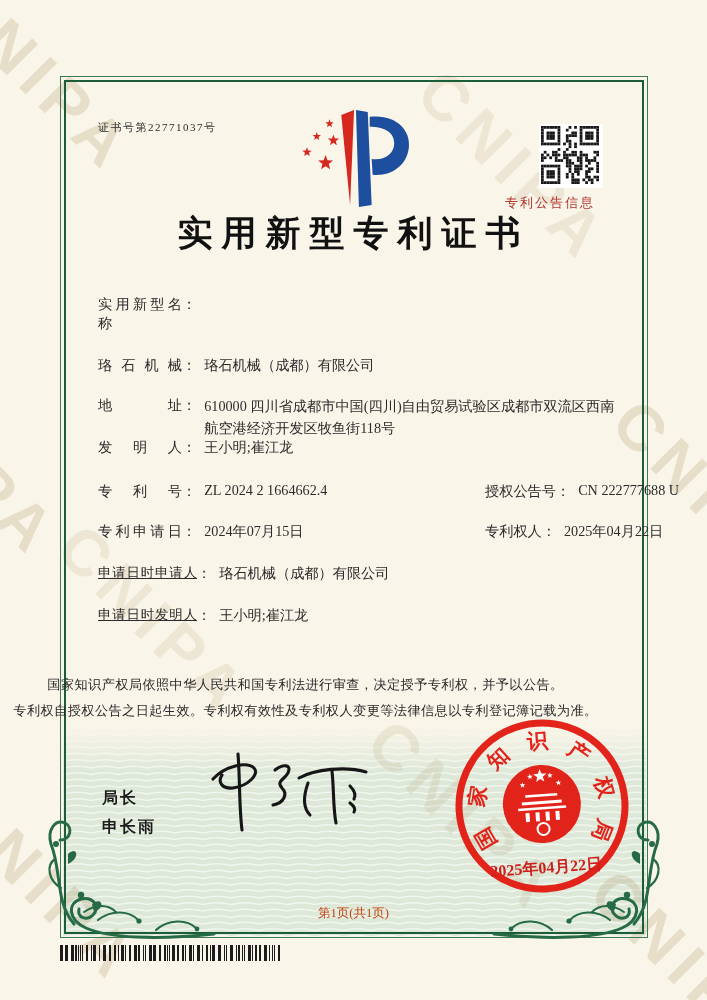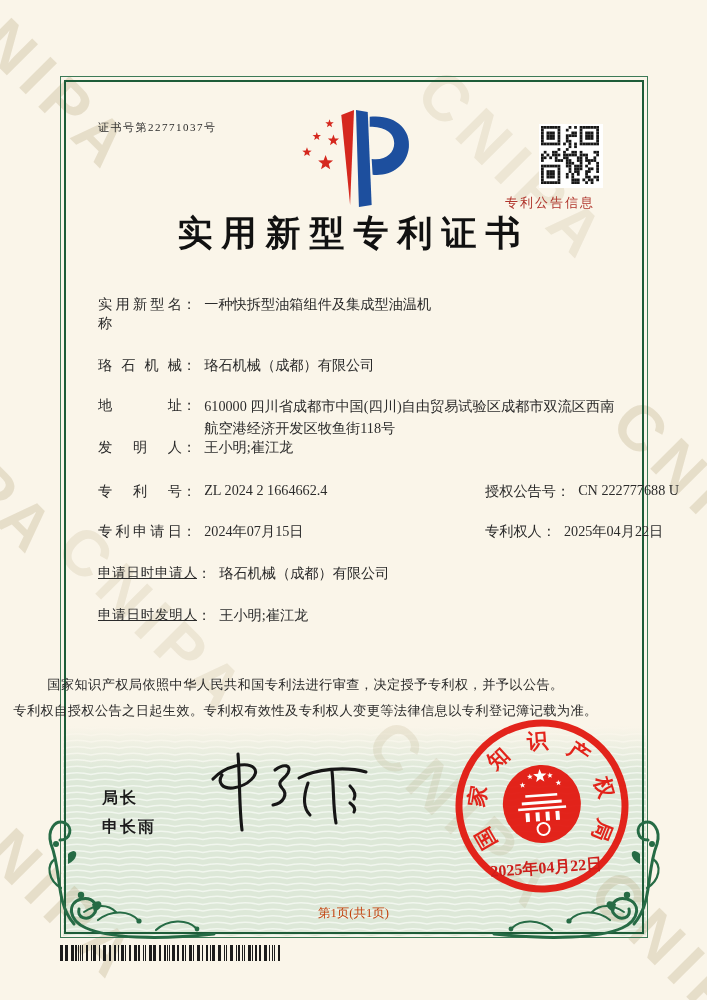--- a/index.html
+++ b/index.html
@@ -374,21 +374,20 @@
           <rect x="49.71" y="55.24" width="2.76" height="2.76" fill="#161616"></rect>
         </svg>
     </div>
     <div class="abs qr-caption">专利公告信息</div>
 
     <div class="abs title">实用新型专利证书</div>
 
     <div class="row" style="top:295px">
       <span class="lbl">实用新型名称</span>
         <span class="colon">：</span>
-      <span class="val">一种快拆型油箱组件及集成型油温机</span>
     </div>
     <div class="row" style="top:356px">
       <span class="lbl">珞石机械</span>
         <span class="colon">：</span>
       <span class="val">珞石机械（成都）有限公司</span>
     </div>
     <div class="row" style="top:396px">
       <span class="lbl">地址</span>
         <span class="colon">：</span>
       <span class="val addr">610000 四川省成都市中国(四川)自由贸易试验区成都市双流区西南航空港经济开发区牧鱼街118号</span>

